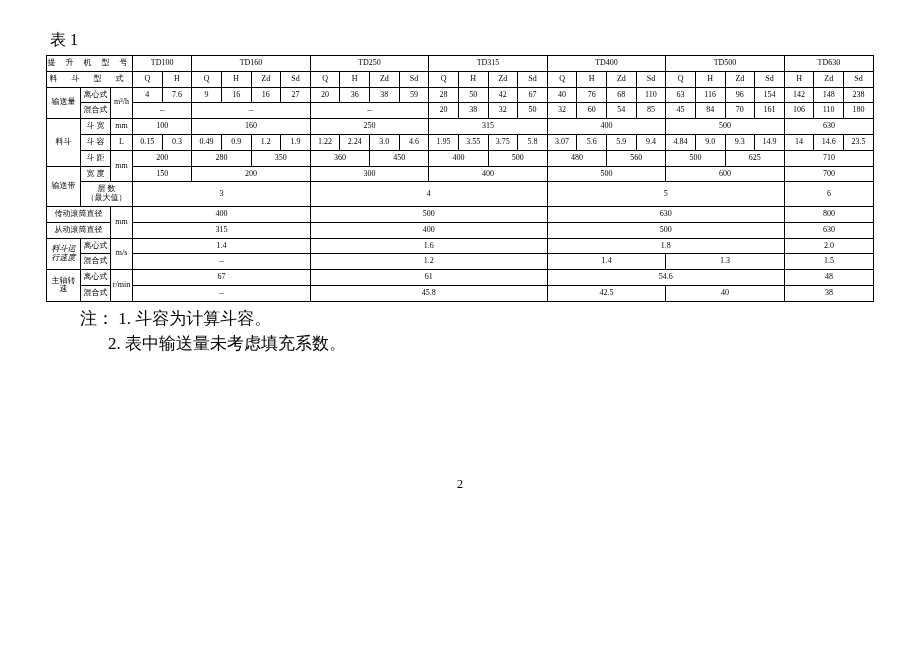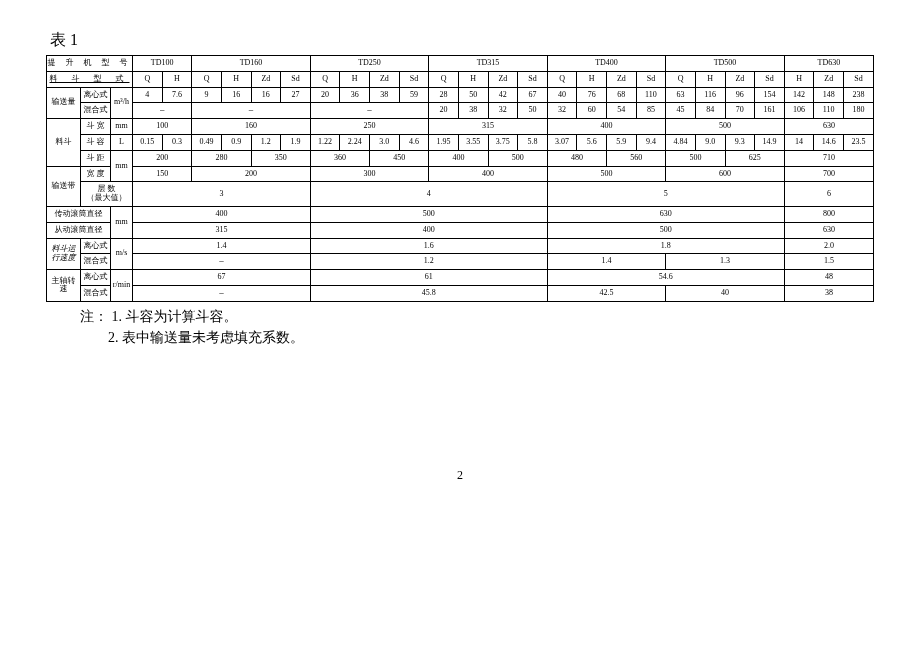--- a/index.html
+++ b/index.html
@@ -24,23 +24,23 @@
   td, th {
     border: 1px solid #000;
     text-align: center;
     vertical-align: middle;
     padding: 3px 0;
     font-weight: normal;
     font-size: 8px;
     line-height: 1.1;
   }
   .hdr-label { letter-spacing: 4px; }
-  .hdr-label2 { letter-spacing: 6px; text-decoration: underline; }
+  .hdr-label2 { letter-spacing: 6px; }
   .notes {
-    font-size: 14px;
+    font-size: 17px;
     margin-top: 4px;
     margin-left: 34px;
     line-height: 1.5;
   }
   .notes .indent { margin-left: 28px; }
   .page-num {
     text-align: center;
     font-size: 12px;
     margin-top: 120px;
   }

